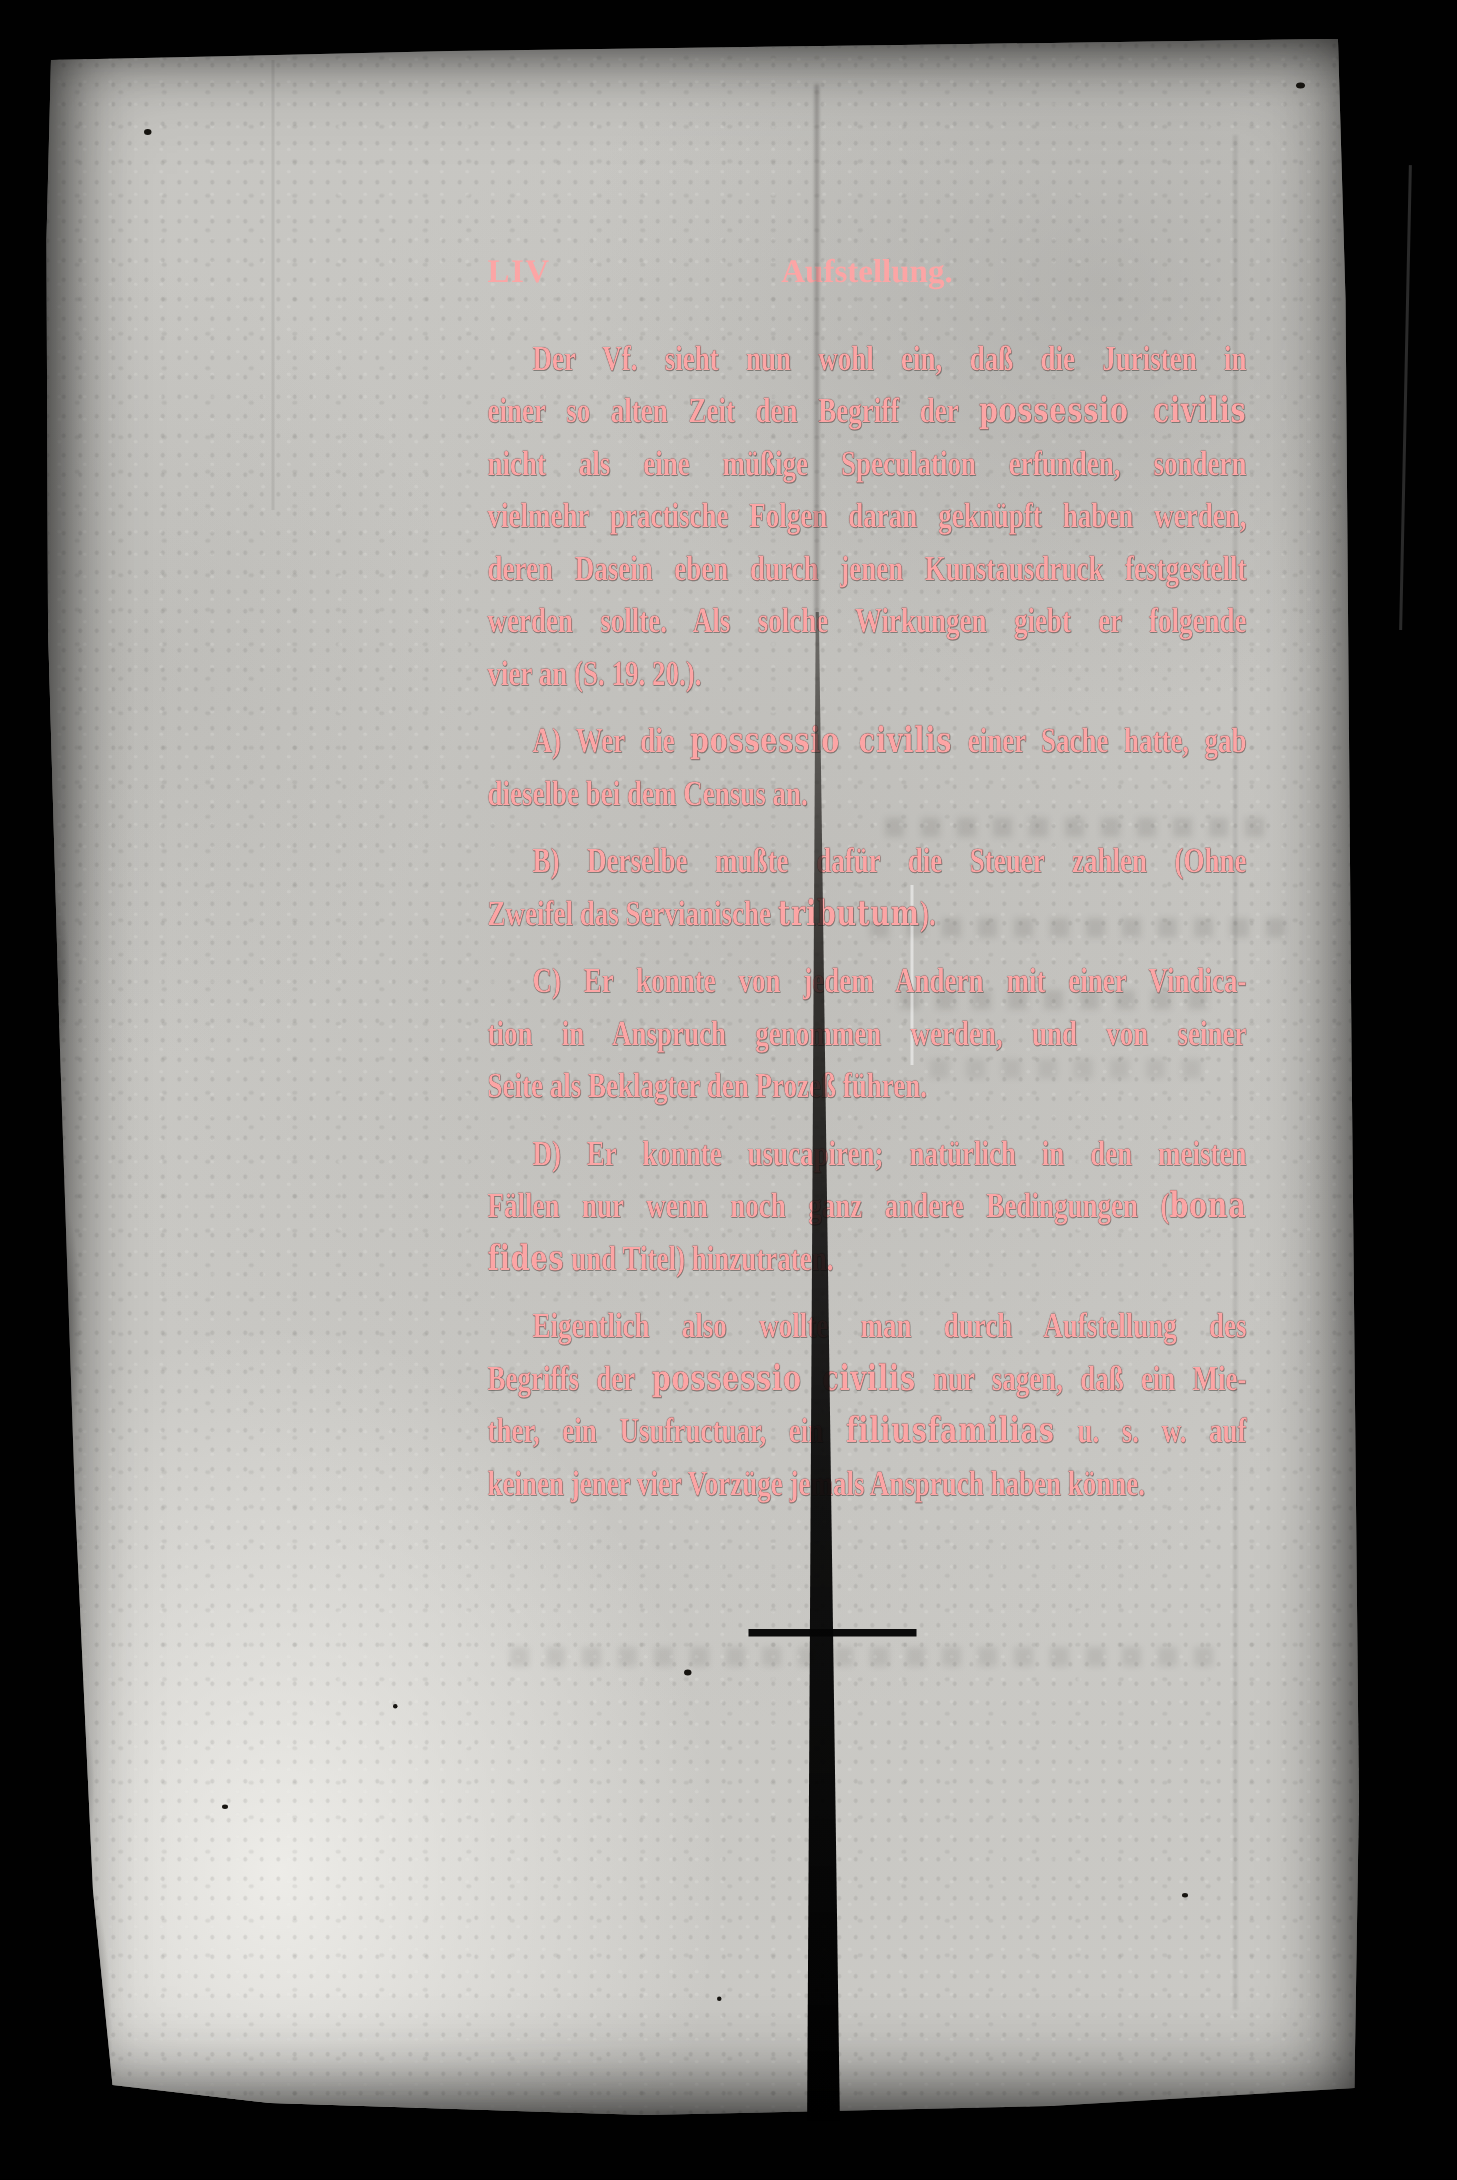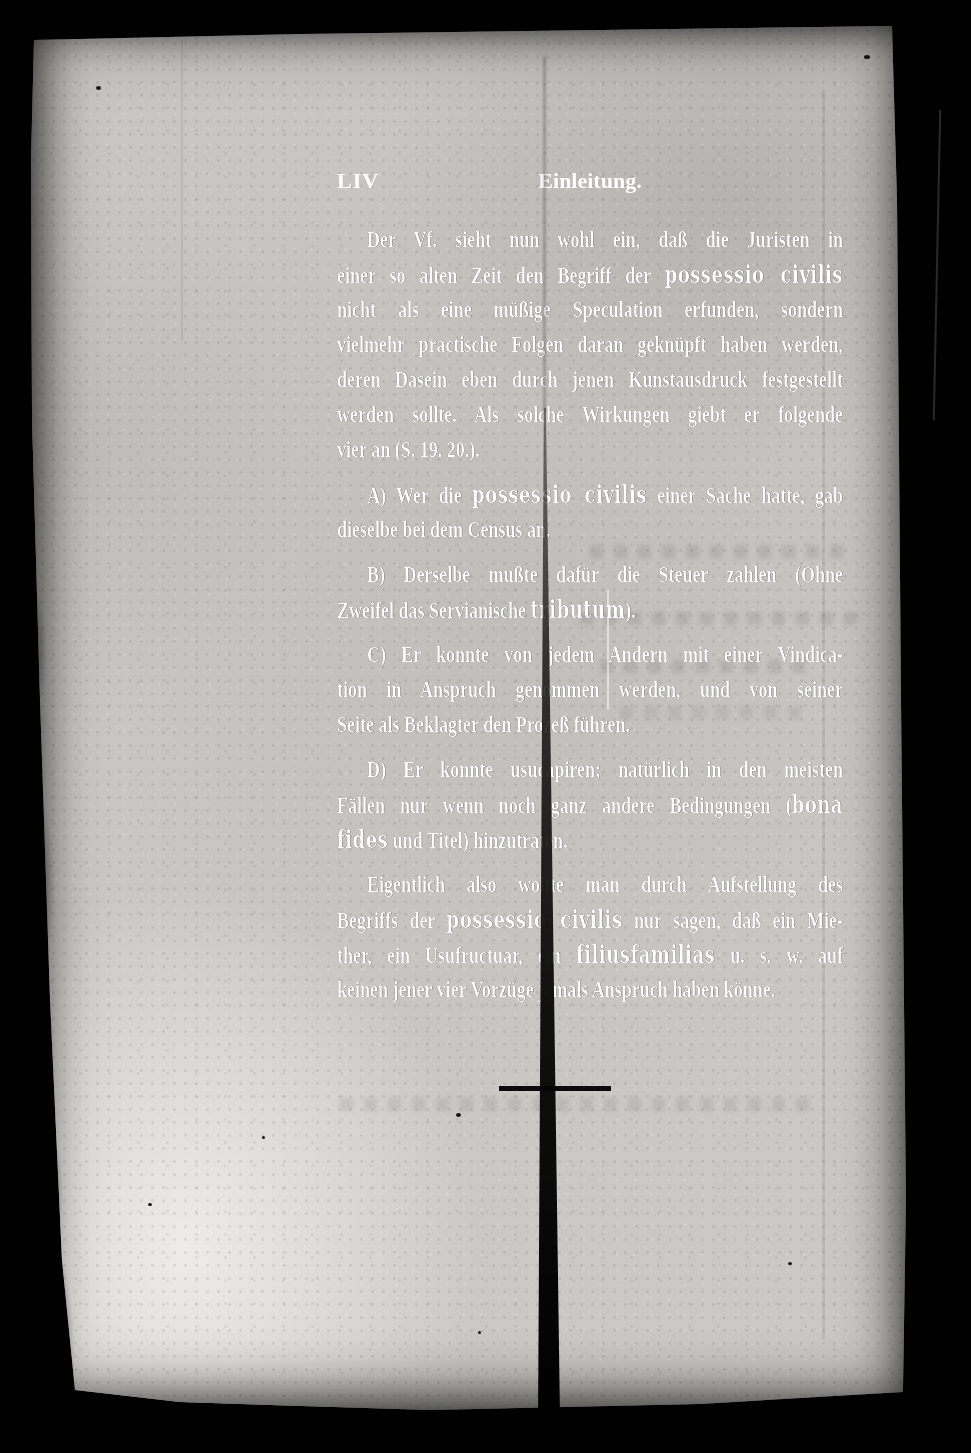--- a/index.html
+++ b/index.html
@@ -83,21 +83,21 @@
   .speck.k1{left:96px;top:86px;width:5px;height:4px;}
   .speck.k2{left:864px;top:55px;width:6px;height:4px;}
   .speck.k3{left:262px;top:1136px;width:3px;height:3px;}
   .speck.k4{left:148px;top:1203px;width:4px;height:3px;}
   .speck.k5{left:478px;top:1331px;width:3px;height:3px;}
   .speck.k6{left:788px;top:1262px;width:4px;height:3px;}
   .speck.k7{left:456px;top:1113px;width:5px;height:4px;}
   
   .textcol{
     position:absolute;left:325px;top:168px;width:506px;
-    color:#ffffff;filter:blur(.25px);margin-left:12px;
+    color:#fca5a5;filter:blur(.25px);
   }
   .pagehead{position:relative;height:30px;margin-bottom:24px;font-weight:bold;font-size:22px;}
   .pagenum{position:absolute;left:0;top:0;letter-spacing:1px;}
   .ptitle{position:absolute;left:0;right:0;text-align:center;}
   .para{margin:0;}
   .para + .para{margin-top:10px;}
   .ln{
     font-weight:bold;font-size:18px;line-height:35px;height:35px;
     text-align:justify;text-align-last:justify;
     transform:scaleY(1.3);
@@ -133,21 +133,21 @@
 <div class="speck k3"></div>
 <div class="speck k4"></div>
 <div class="speck k5"></div>
 <div class="speck k6"></div>
 <div class="speck k7"></div>
 
 <div class="textcol">
 
   <div class="pagehead">
     <span class="pagenum">LIV</span>
-    <span class="ptitle">Einleitung.</span>
+    <span class="ptitle">Aufstellung.</span>
   </div>
 
 
   <div class="para">
     <div class="ln first"><span>Der Vf. sieht nun wohl ein, daß die Juristen in</span></div>
     <div class="ln"><span>einer so alten Zeit den Begriff der </span><span class="latin">possessio civilis</span></div>
     <div class="ln"><span>nicht als eine müßige Speculation erfunden, sondern</span></div>
     <div class="ln"><span>vielmehr practische Folgen daran geknüpft haben werden,</span></div>
     <div class="ln"><span>deren Dasein eben durch jenen Kunstausdruck festgestellt</span></div>
     <div class="ln"><span>werden sollte. Als solche Wirkungen giebt er folgende</span></div>

